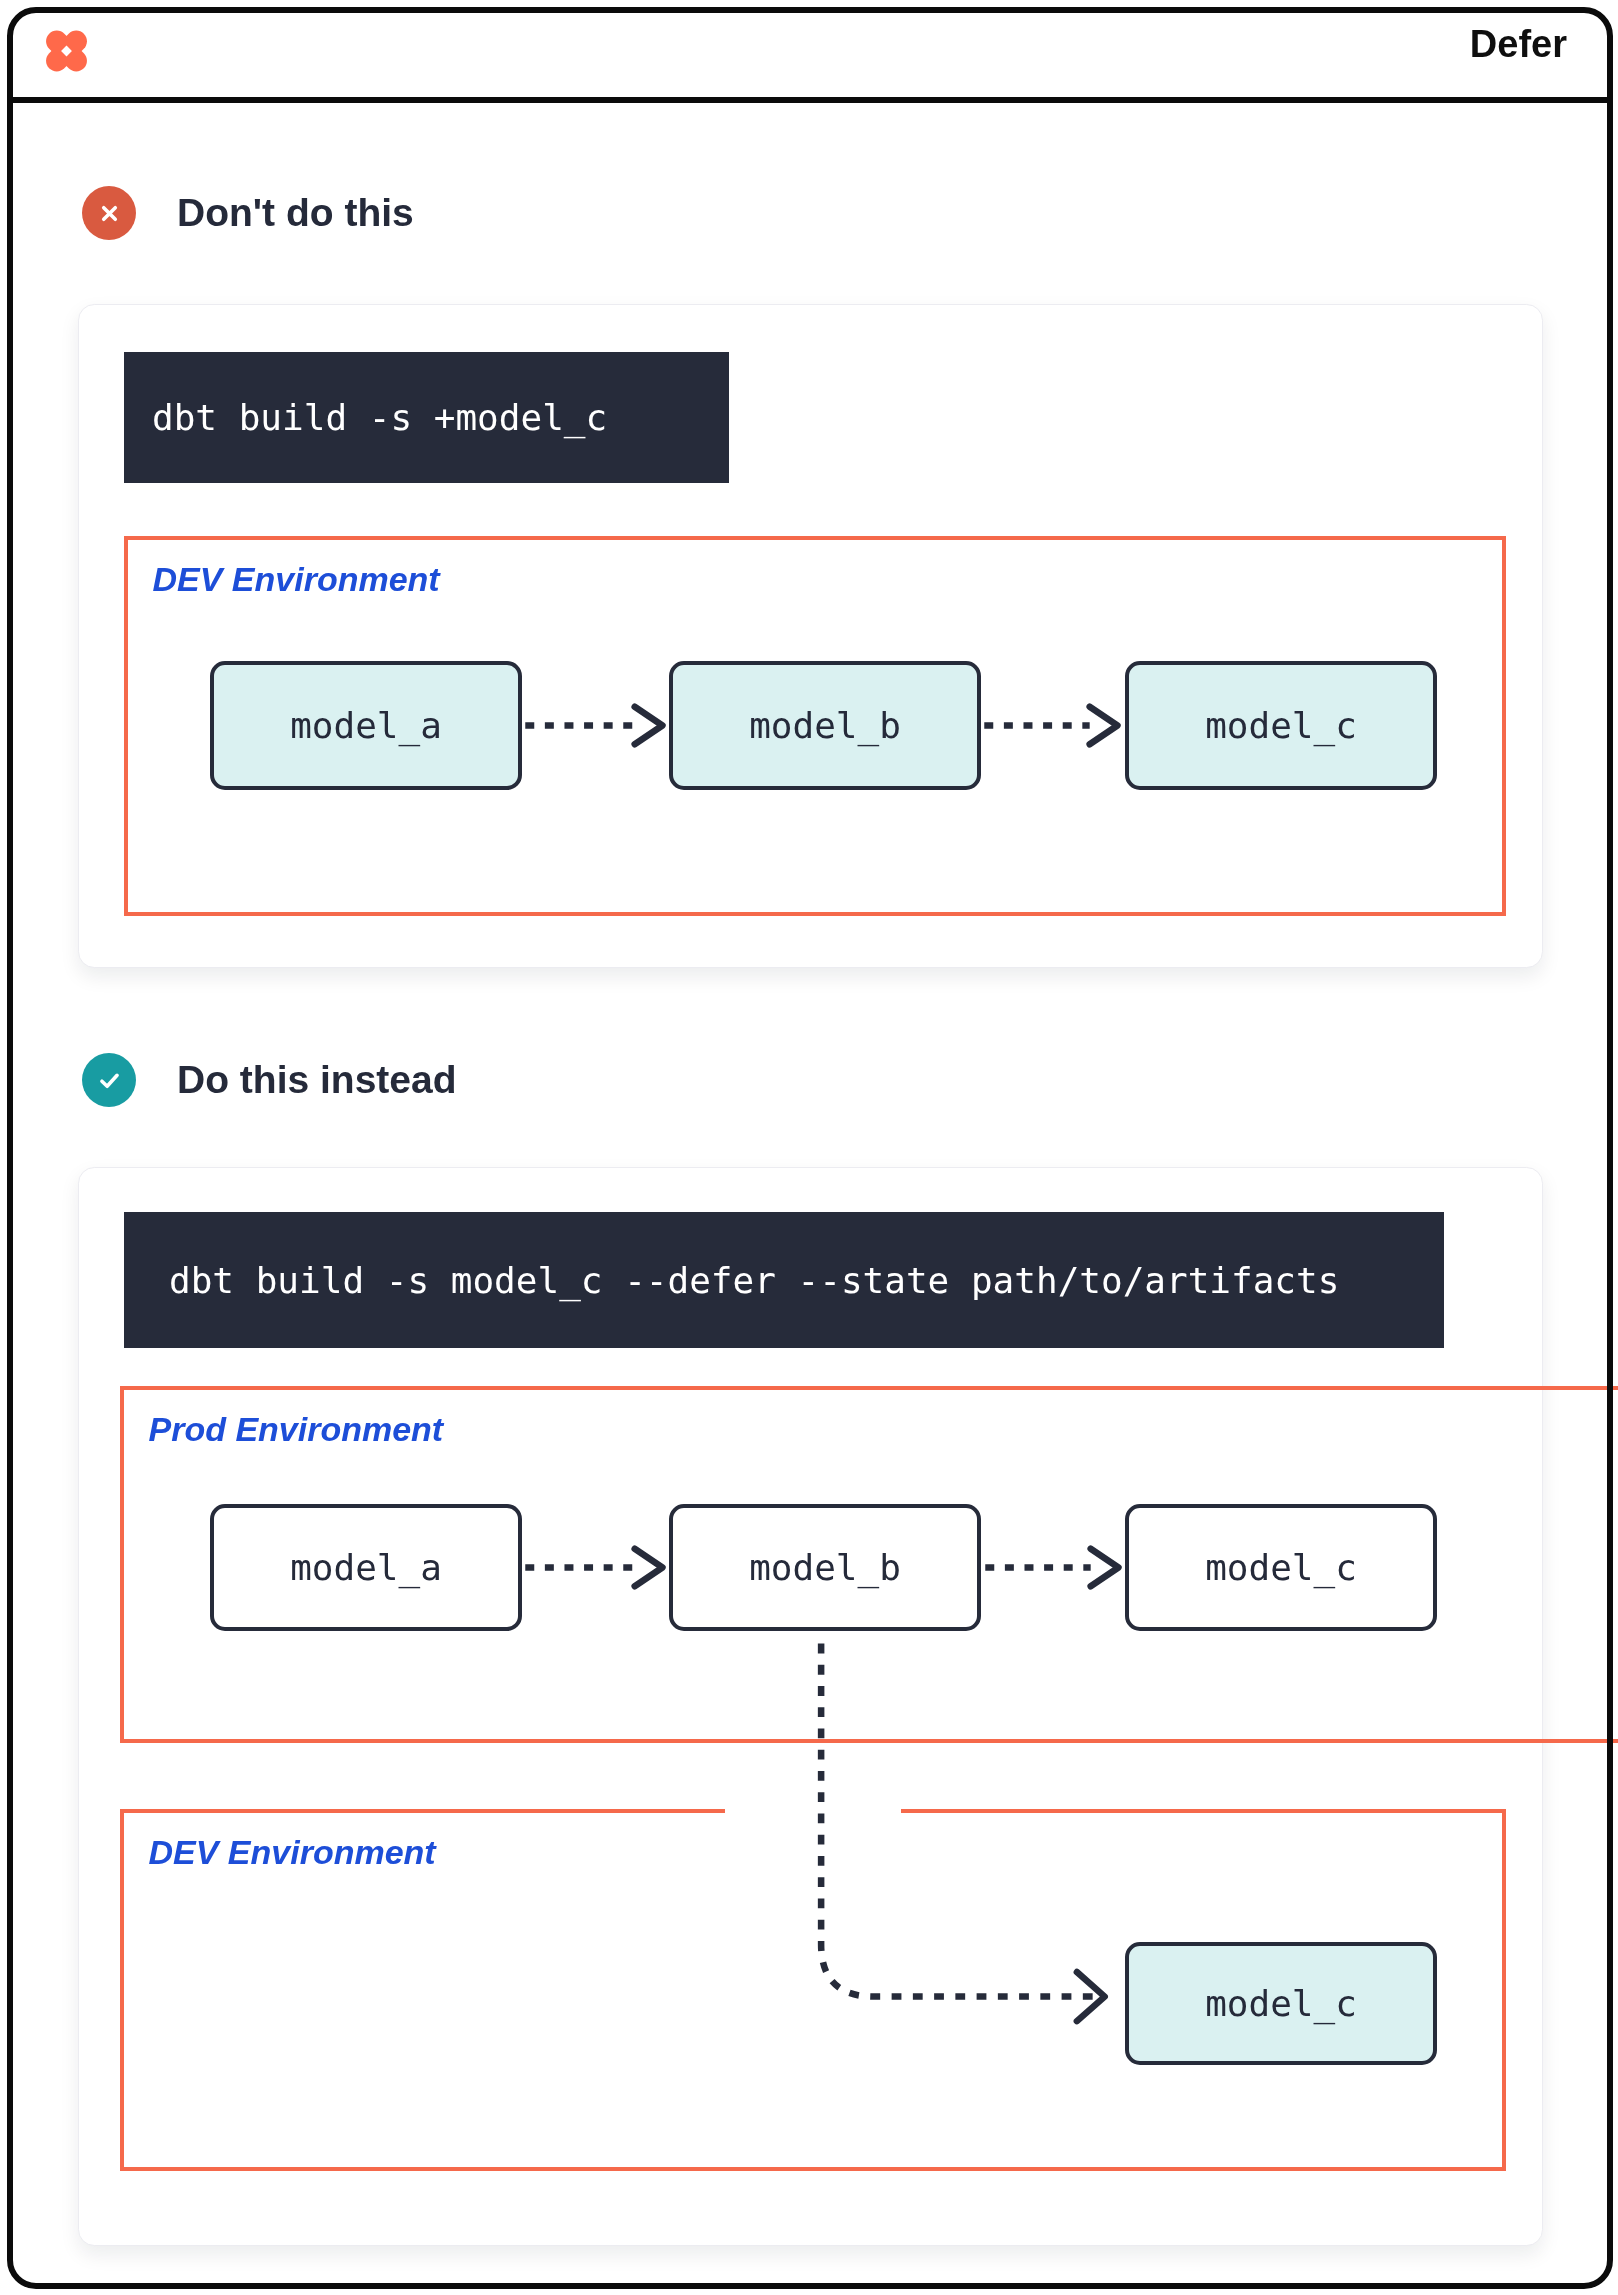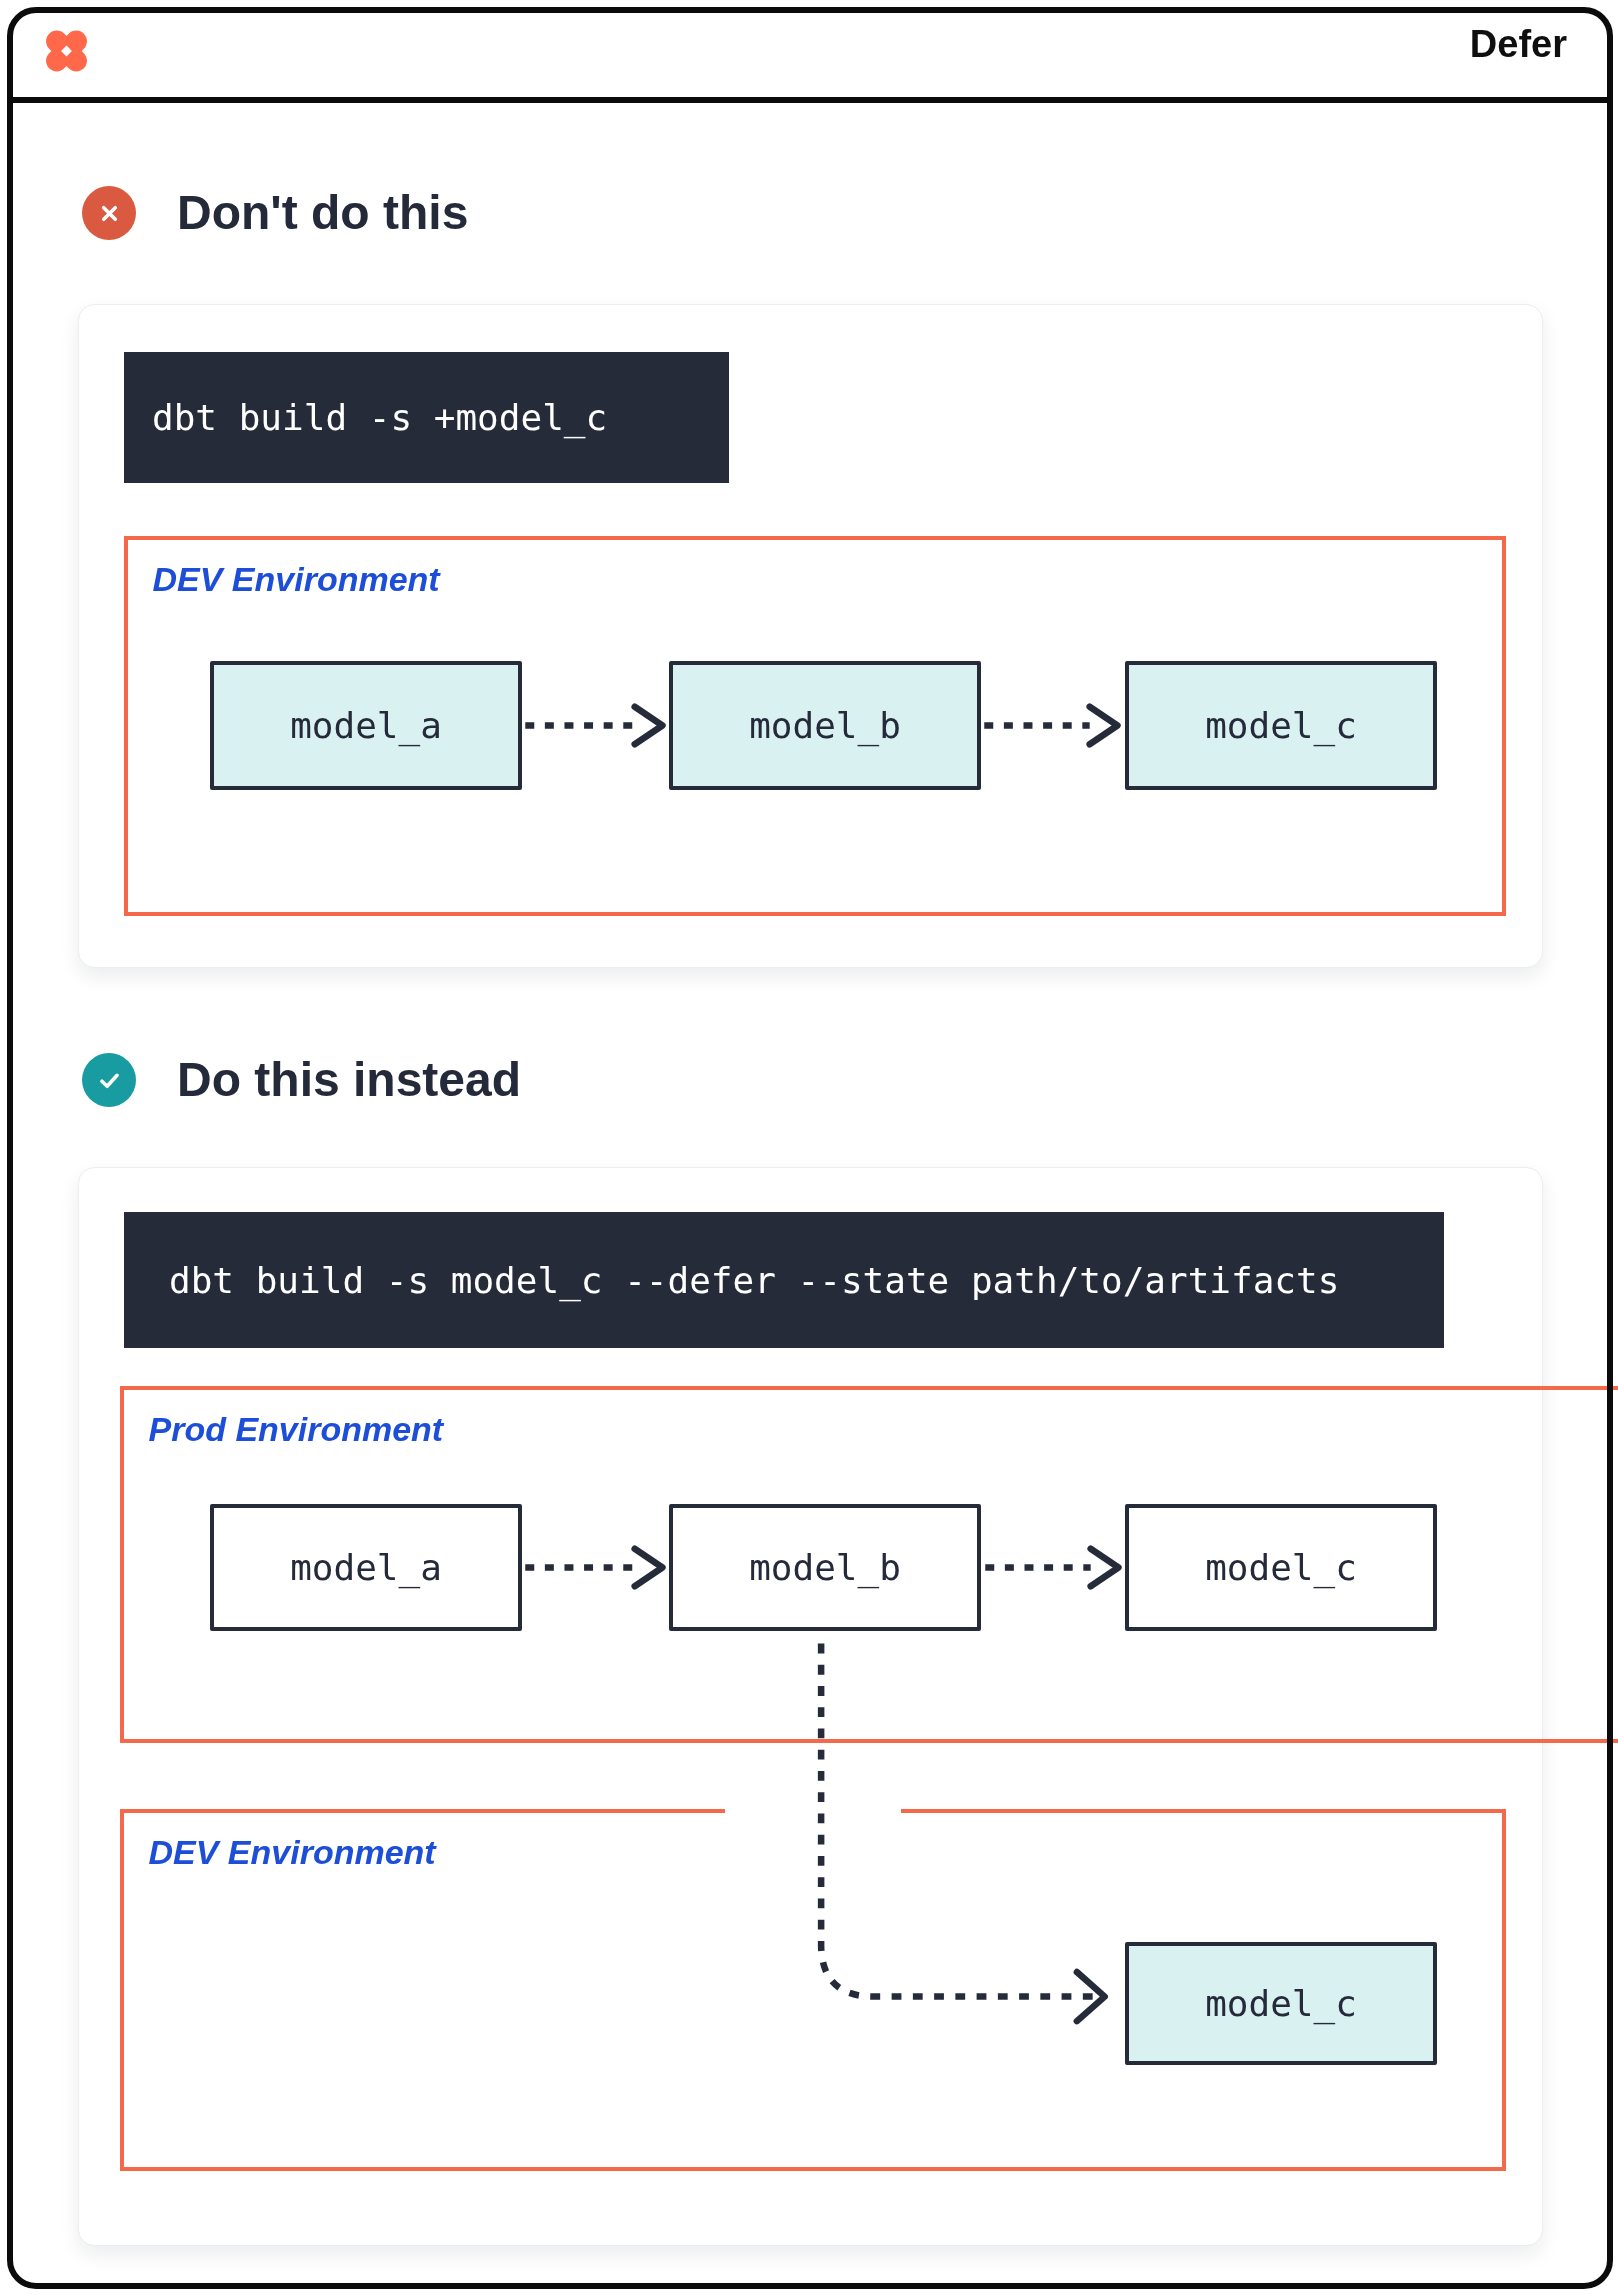--- a/index.html
+++ b/index.html
@@ -18,21 +18,21 @@
   .header-title {
     position:absolute; right:52px; top:23px; font-size:38px; font-weight:bold; color:#0f0f0f;
   }
   .badge {
     position:absolute; width:54px; height:54px; border-radius:50%;
     display:flex; align-items:center; justify-content:center;
   }
   .badge-x { left:82px; top:186px; background:#d95a40; }
   .badge-check { left:82px; top:1053px; background:#189ca2; }
   .section-heading {
-    position:absolute; left:177px; font-size:48px; font-weight:bold; color:#252a3a; line-height:54px;
+    position:absolute; left:177px; font-size:39px; font-weight:bold; color:#252a3a; line-height:54px;
   }
   .heading-1 { top:186px; }
   .heading-2 { top:1053px; }
   .card {
     position:absolute; left:78px; width:1463px; background:#ffffff;
     border:1.6px solid #ececf1; border-radius:16.3px;
     box-shadow:0 8.2px 19.6px rgba(16,24,40,0.08);
   }
   .card-1 { top:304px; height:662px; }
   .card-2 { top:1167px; height:1077px; }
@@ -48,21 +48,21 @@
   }
   .env-label {
     position:absolute; left:24.5px; top:19.6px; font-size:34px; font-weight:bold; font-style:italic;
     color:#1d4ed8;
   }
   .devbox-1 { left:45px; top:231px; width:1382px; height:380px; }
   .prodbox  { left:41px; top:218px; width:1521px; height:357px; }
   .devbox-2 { left:41px; top:641px; width:1386px; height:362px; }
   .model-box {
     position:absolute; width:312px; height:129px; background:#ffffff;
-    border:4.1px solid #262b3a; border-radius:2px; box-sizing:border-box;
+    border:4.1px solid #262b3a; border-radius:15px; box-sizing:border-box;
     display:flex; align-items:center; justify-content:center;
     font-family:"DejaVu Sans Mono", monospace; font-size:36px; color:#252a3a; z-index:4;
   }
   .model-box.filled { background:#daf1f1; }
   .arrow { position:absolute; width:147px; height:51px; z-index:3; }
   .border-mask { position:absolute; background:#ffffff; z-index:2; }
   .mask-prod-bottom { left:646px; top:580px; width:176px; height:19.6px; }
   .mask-dev-top     { left:646px; top:636px; width:176px; height:19.6px; }
   .connector { position:absolute; left:0; top:0; z-index:3; pointer-events:none; }
 </style>

